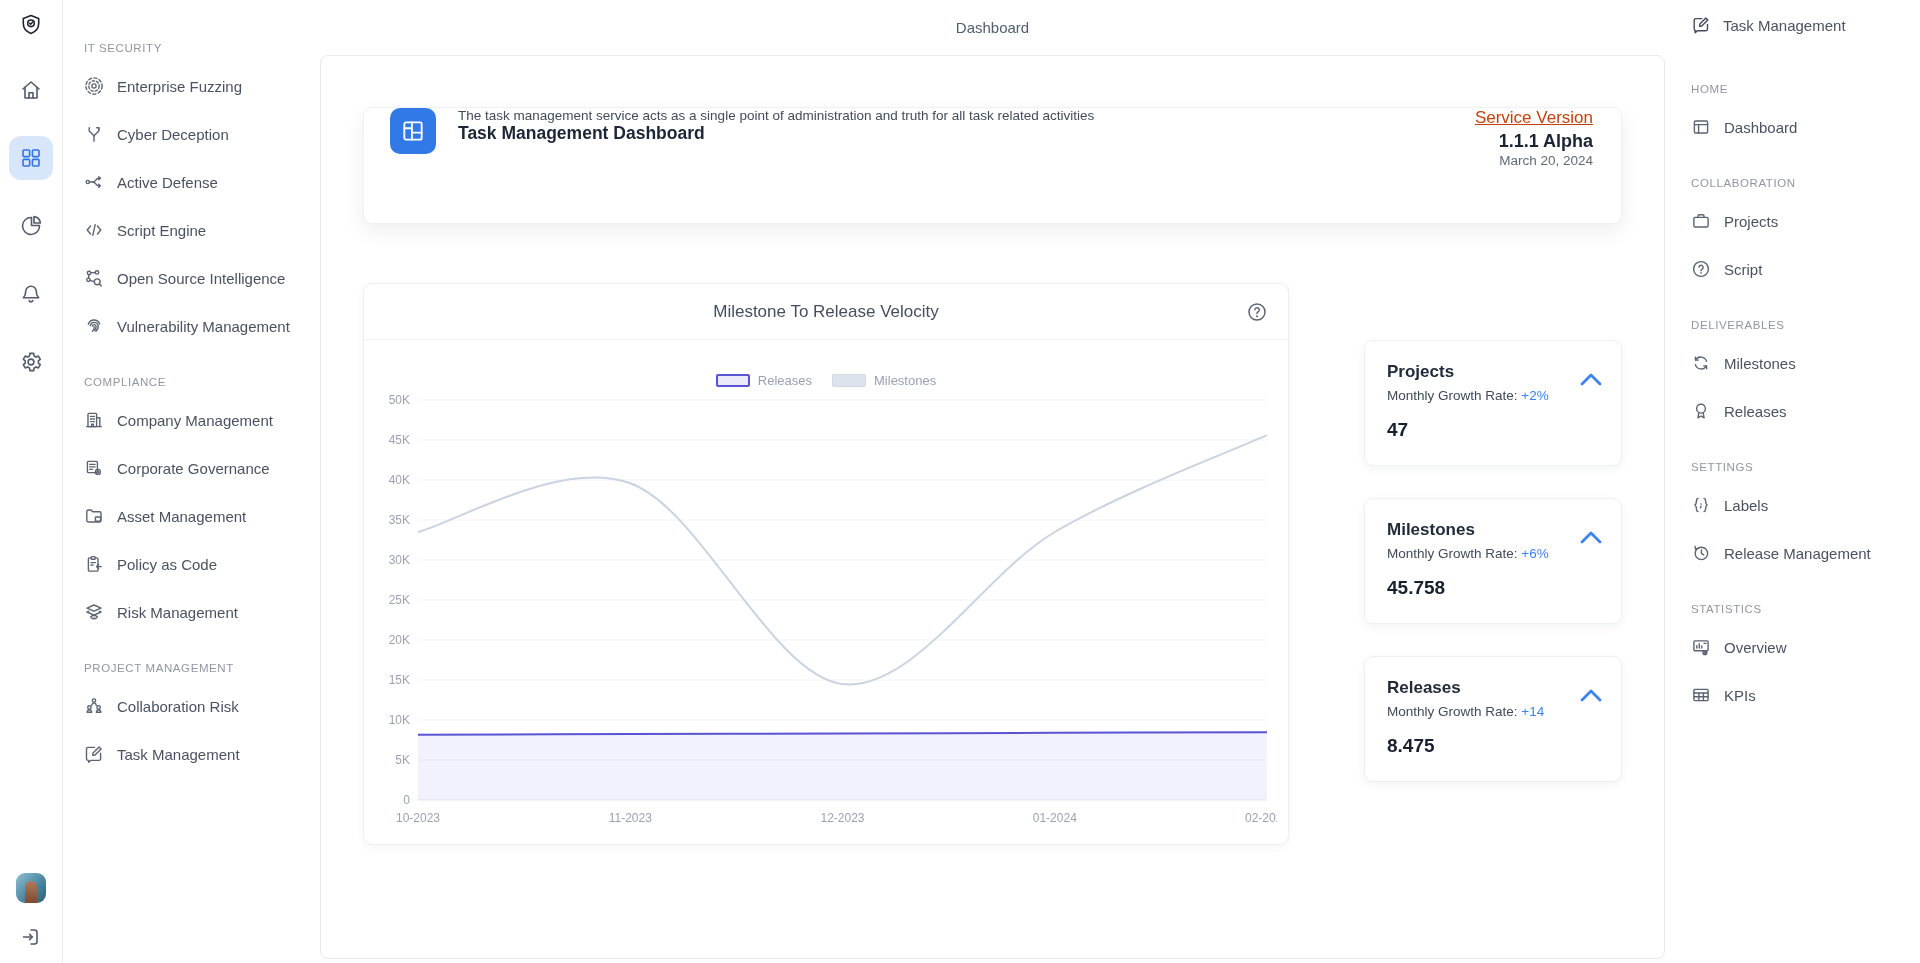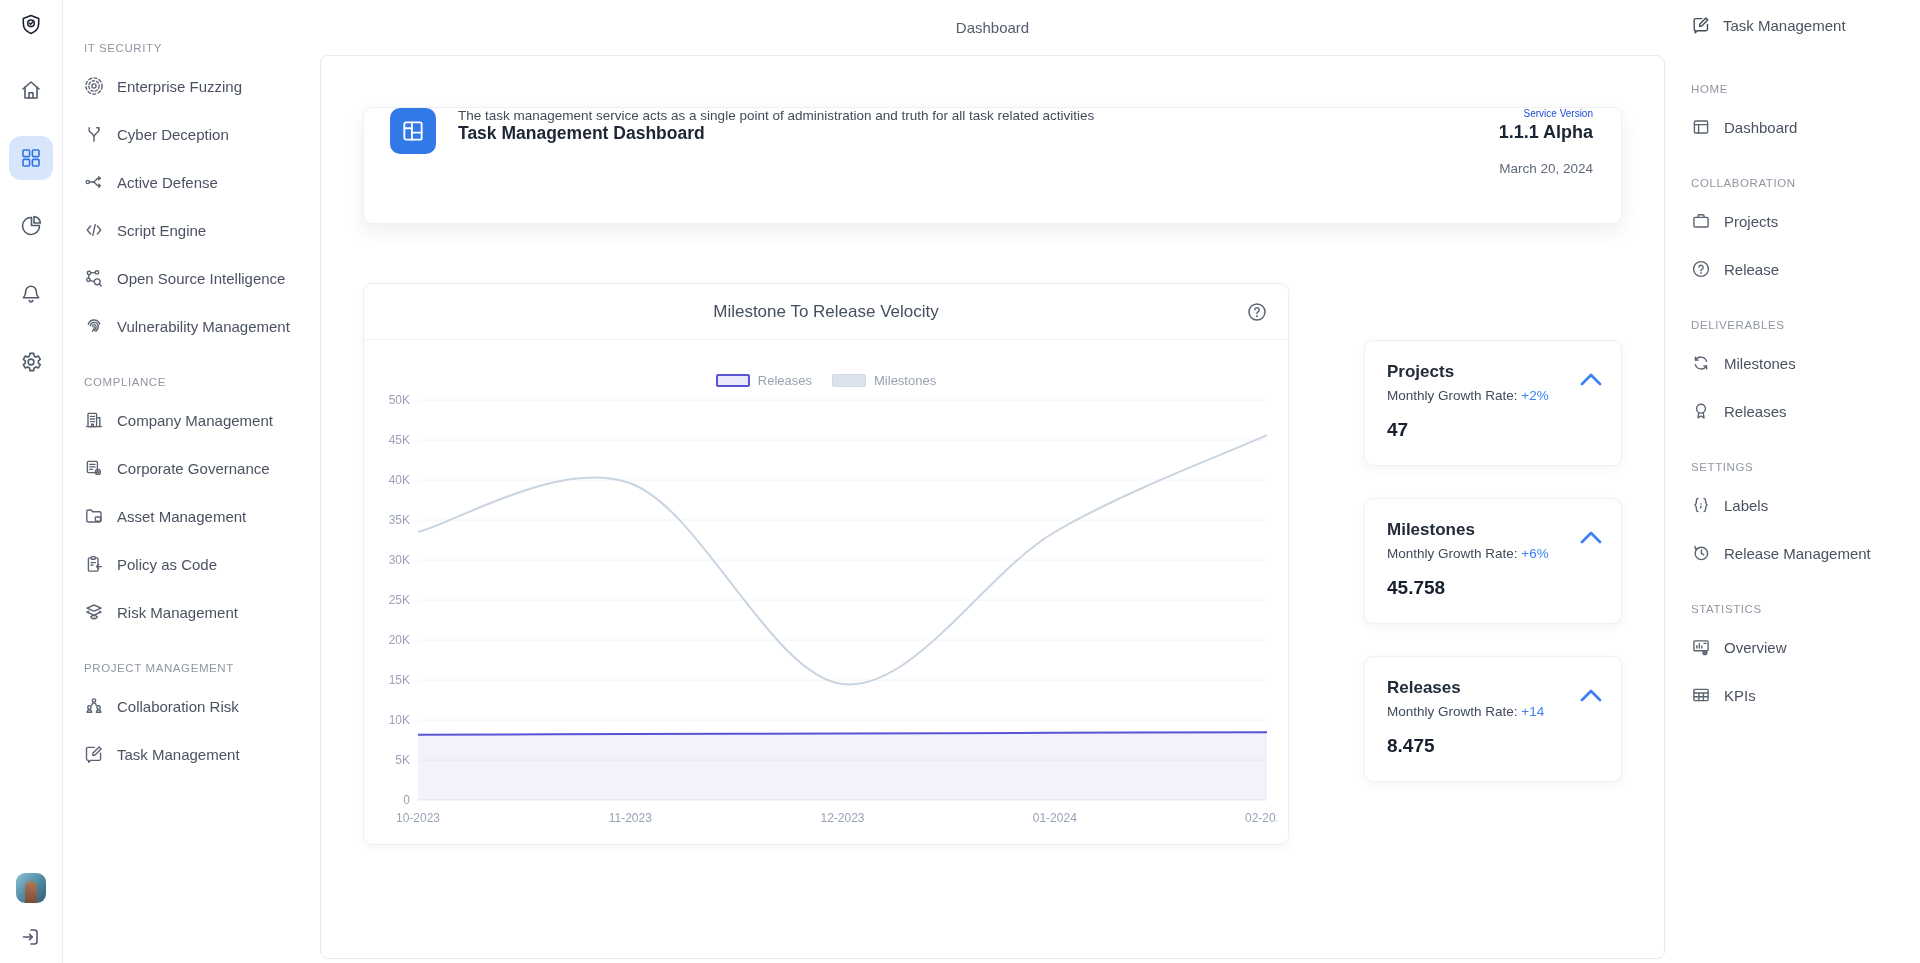--- a/index.html
+++ b/index.html
@@ -42,23 +42,23 @@
     background:#fff; border:1px solid #e9eaee; border-radius:8px; }
 
   .header-card { position:absolute; left:42px; top:51px; width:1259px; height:117px; background:#fff;
     border:1px solid #f0f1f4; border-radius:9px; box-shadow:0 8px 20px rgba(23,32,52,.07);
     display:flex; align-items:flex-start; }
   .app-icon { width:46px; height:46px; border-radius:10px; background:#3279e8; margin:0 22px 0 26px;
     display:flex; align-items:center; justify-content:center; color:#fff; flex:0 0 46px; }
   .hc-desc { font-size:13.5px; color:#414b59; }
   .hc-title { font-size:17.5px; font-weight:bold; color:#1d2636; }
   .hc-right { margin-left:auto; margin-right:28px; text-align:right; }
-  .hc-vlabel { font-size:10px; color:#1d4ed8; }
+  .hc-vlabel { font-size:17px; color:#c2410c;text-decoration:underline; }
   .hc-version { font-size:18px; font-weight:bold; color:#1b2433; margin-top:3px; }
-  .hc-date { font-size:13.5px; color:#5f6b7a; margin-top:18px; }
+  .hc-date { font-size:13.5px; color:#5f6b7a; margin-top:1px; }
 
   
   .chart-card { position:absolute; left:42px; top:227px; width:926px; height:562px; background:#fff;
     border:1px solid #edeef1; border-radius:9px; box-shadow:0 3px 10px rgba(23,32,52,.04); }
   .chart-title-row { height:56px; display:flex; align-items:center; justify-content:center;
     border-bottom:1px solid #eef0f3; position:relative; }
   .chart-title { font-size:17px; color:#454f5f; }
   .help-ic { position:absolute; right:20px; top:17px; color:#5a6575; cursor:pointer; }
   .legend { margin-top:32px; height:16px; display:flex; align-items:center; justify-content:center; gap:20px; }
   .legend-item { display:flex; align-items:center; gap:8px; cursor:pointer; }
@@ -453,21 +453,21 @@
           <span>Projects</span>
         </div>
         <div class="nav-item">
           <svg class="ic" viewBox="0 0 20 20">
             <g fill="none" stroke="currentColor" stroke-width="1.4" stroke-linecap="round" stroke-linejoin="round">
               <circle cx="10" cy="10" r="7.4"></circle>
               <path d="M8 8.1a2.1 2.1 0 1 1 2.9 2.2c-.7.3-.9.8-.9 1.4"></path>
               <circle cx="10" cy="13.9" r=".8" fill="currentColor" stroke="none"></circle>
             </g>
           </svg>
-          <span>Release</span>
+          <span>Script</span>
         </div>
       </div>
       <div class="section">
         <div class="section-label">DELIVERABLES</div>
         <div class="nav-item">
           <svg class="ic" viewBox="0 0 20 20">
             <g fill="none" stroke="currentColor" stroke-width="1.4" stroke-linecap="round" stroke-linejoin="round">
               <path d="M15.6 8.4a6 6 0 0 0-11-1.3"></path>
               <path d="M4.4 4.3v2.8h2.8"></path>
               <path d="M4.4 11.6a6 6 0 0 0 11 1.3"></path>

